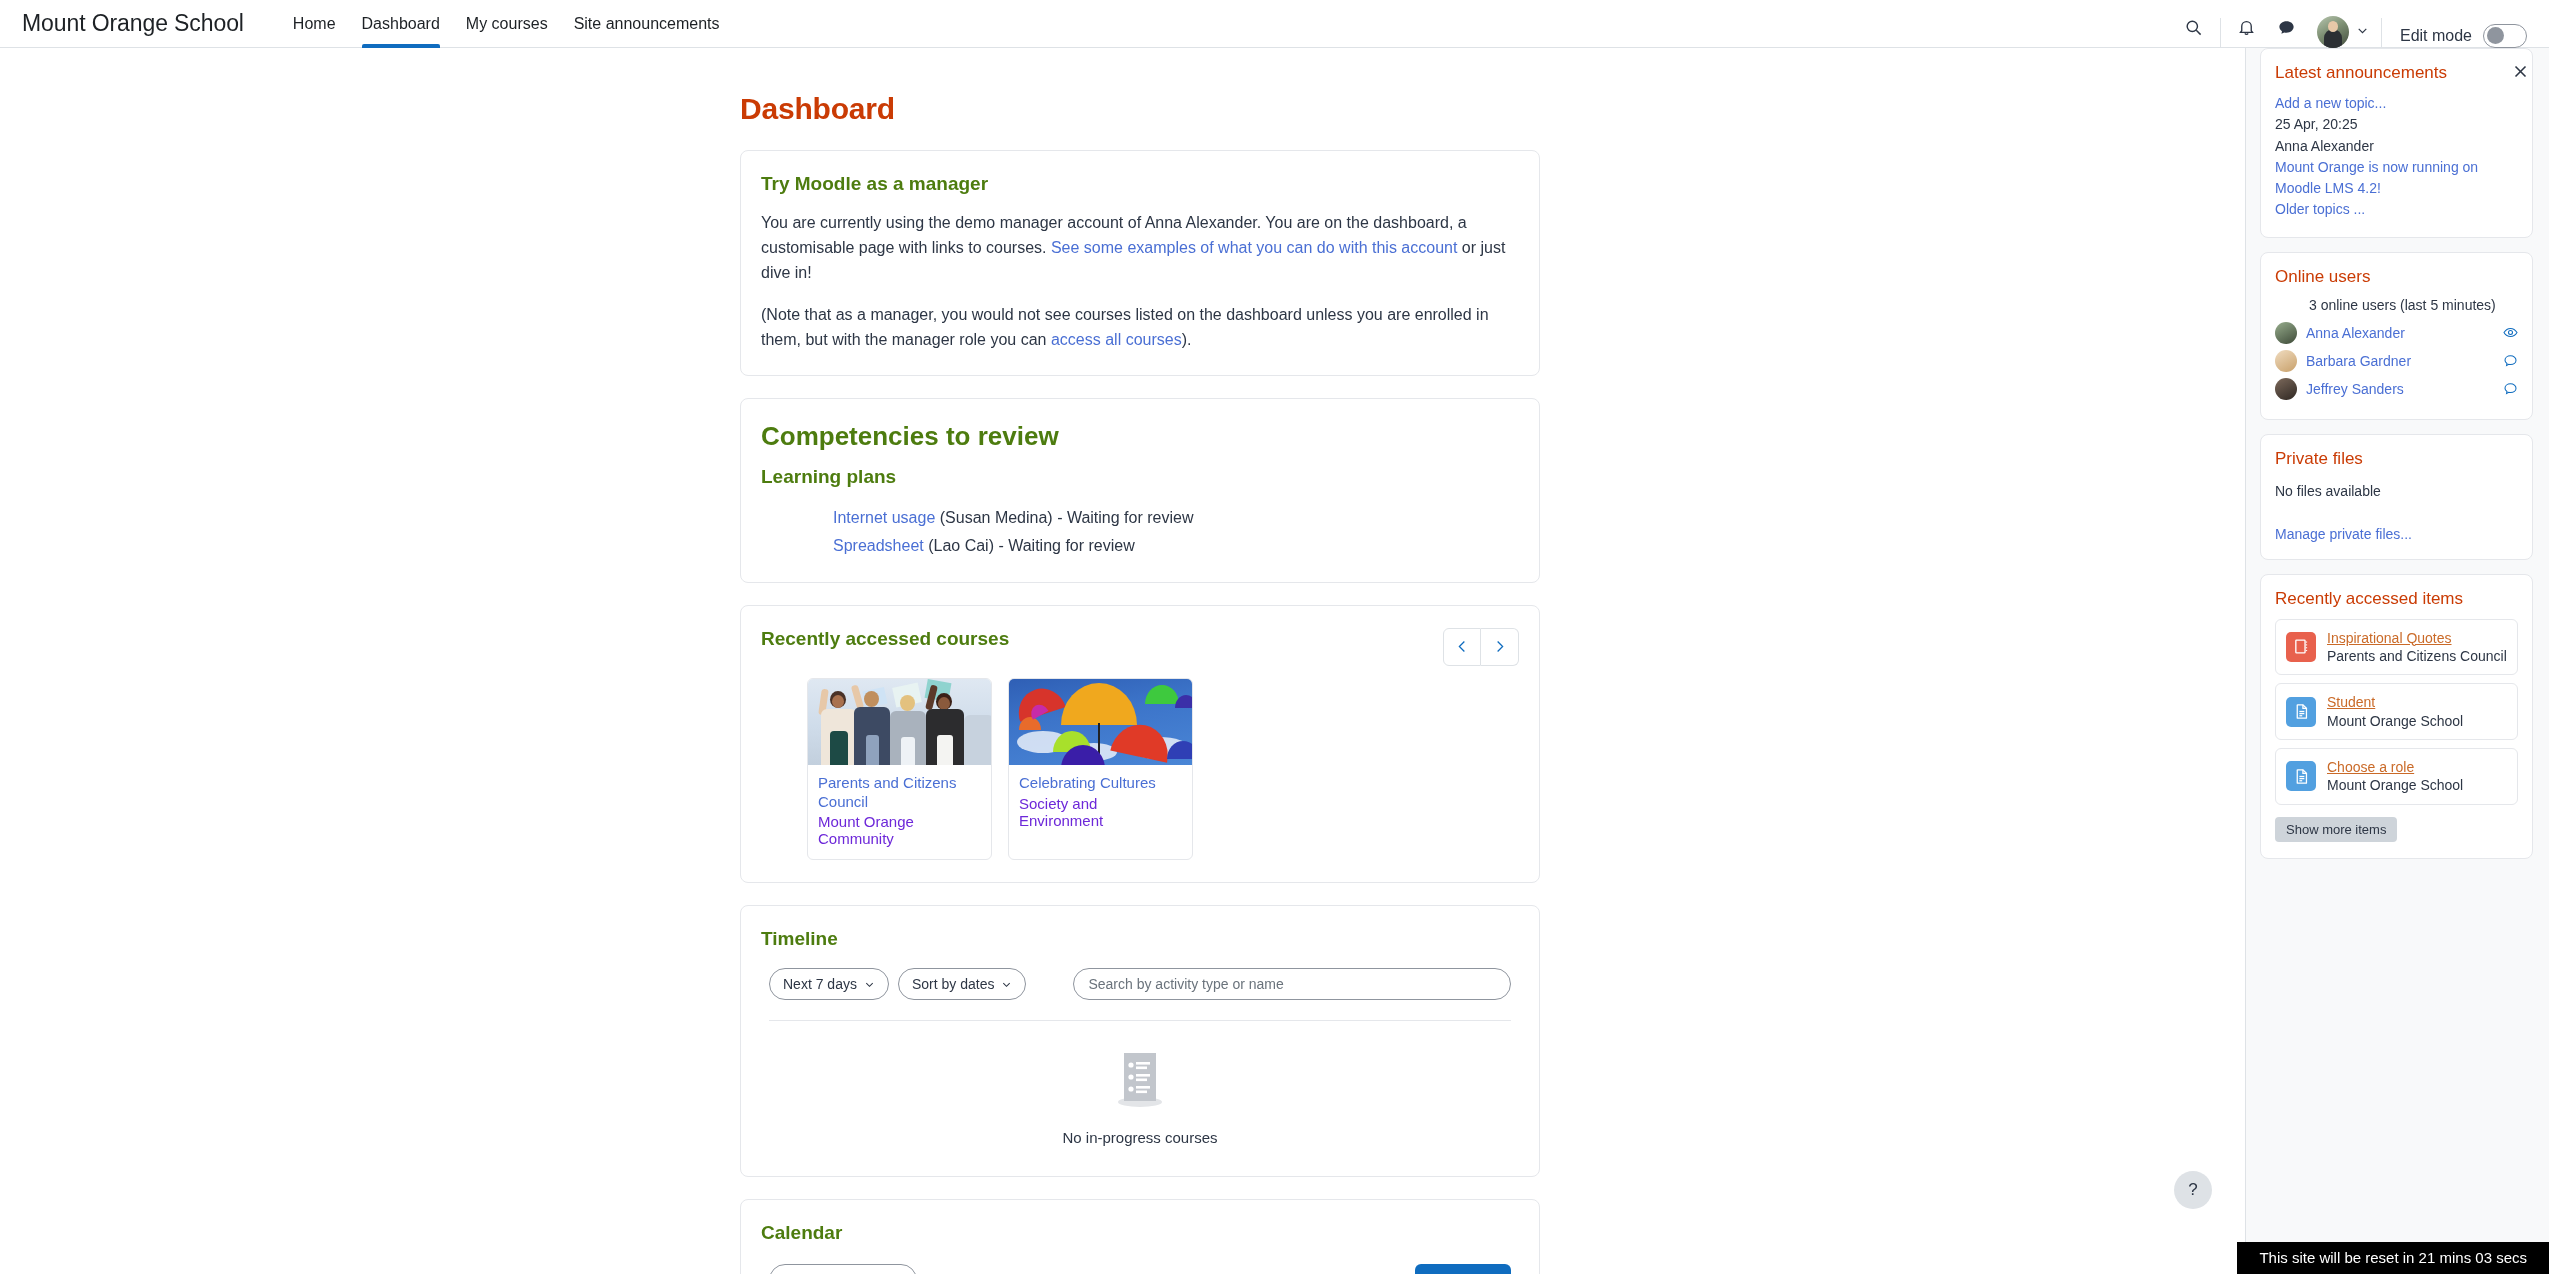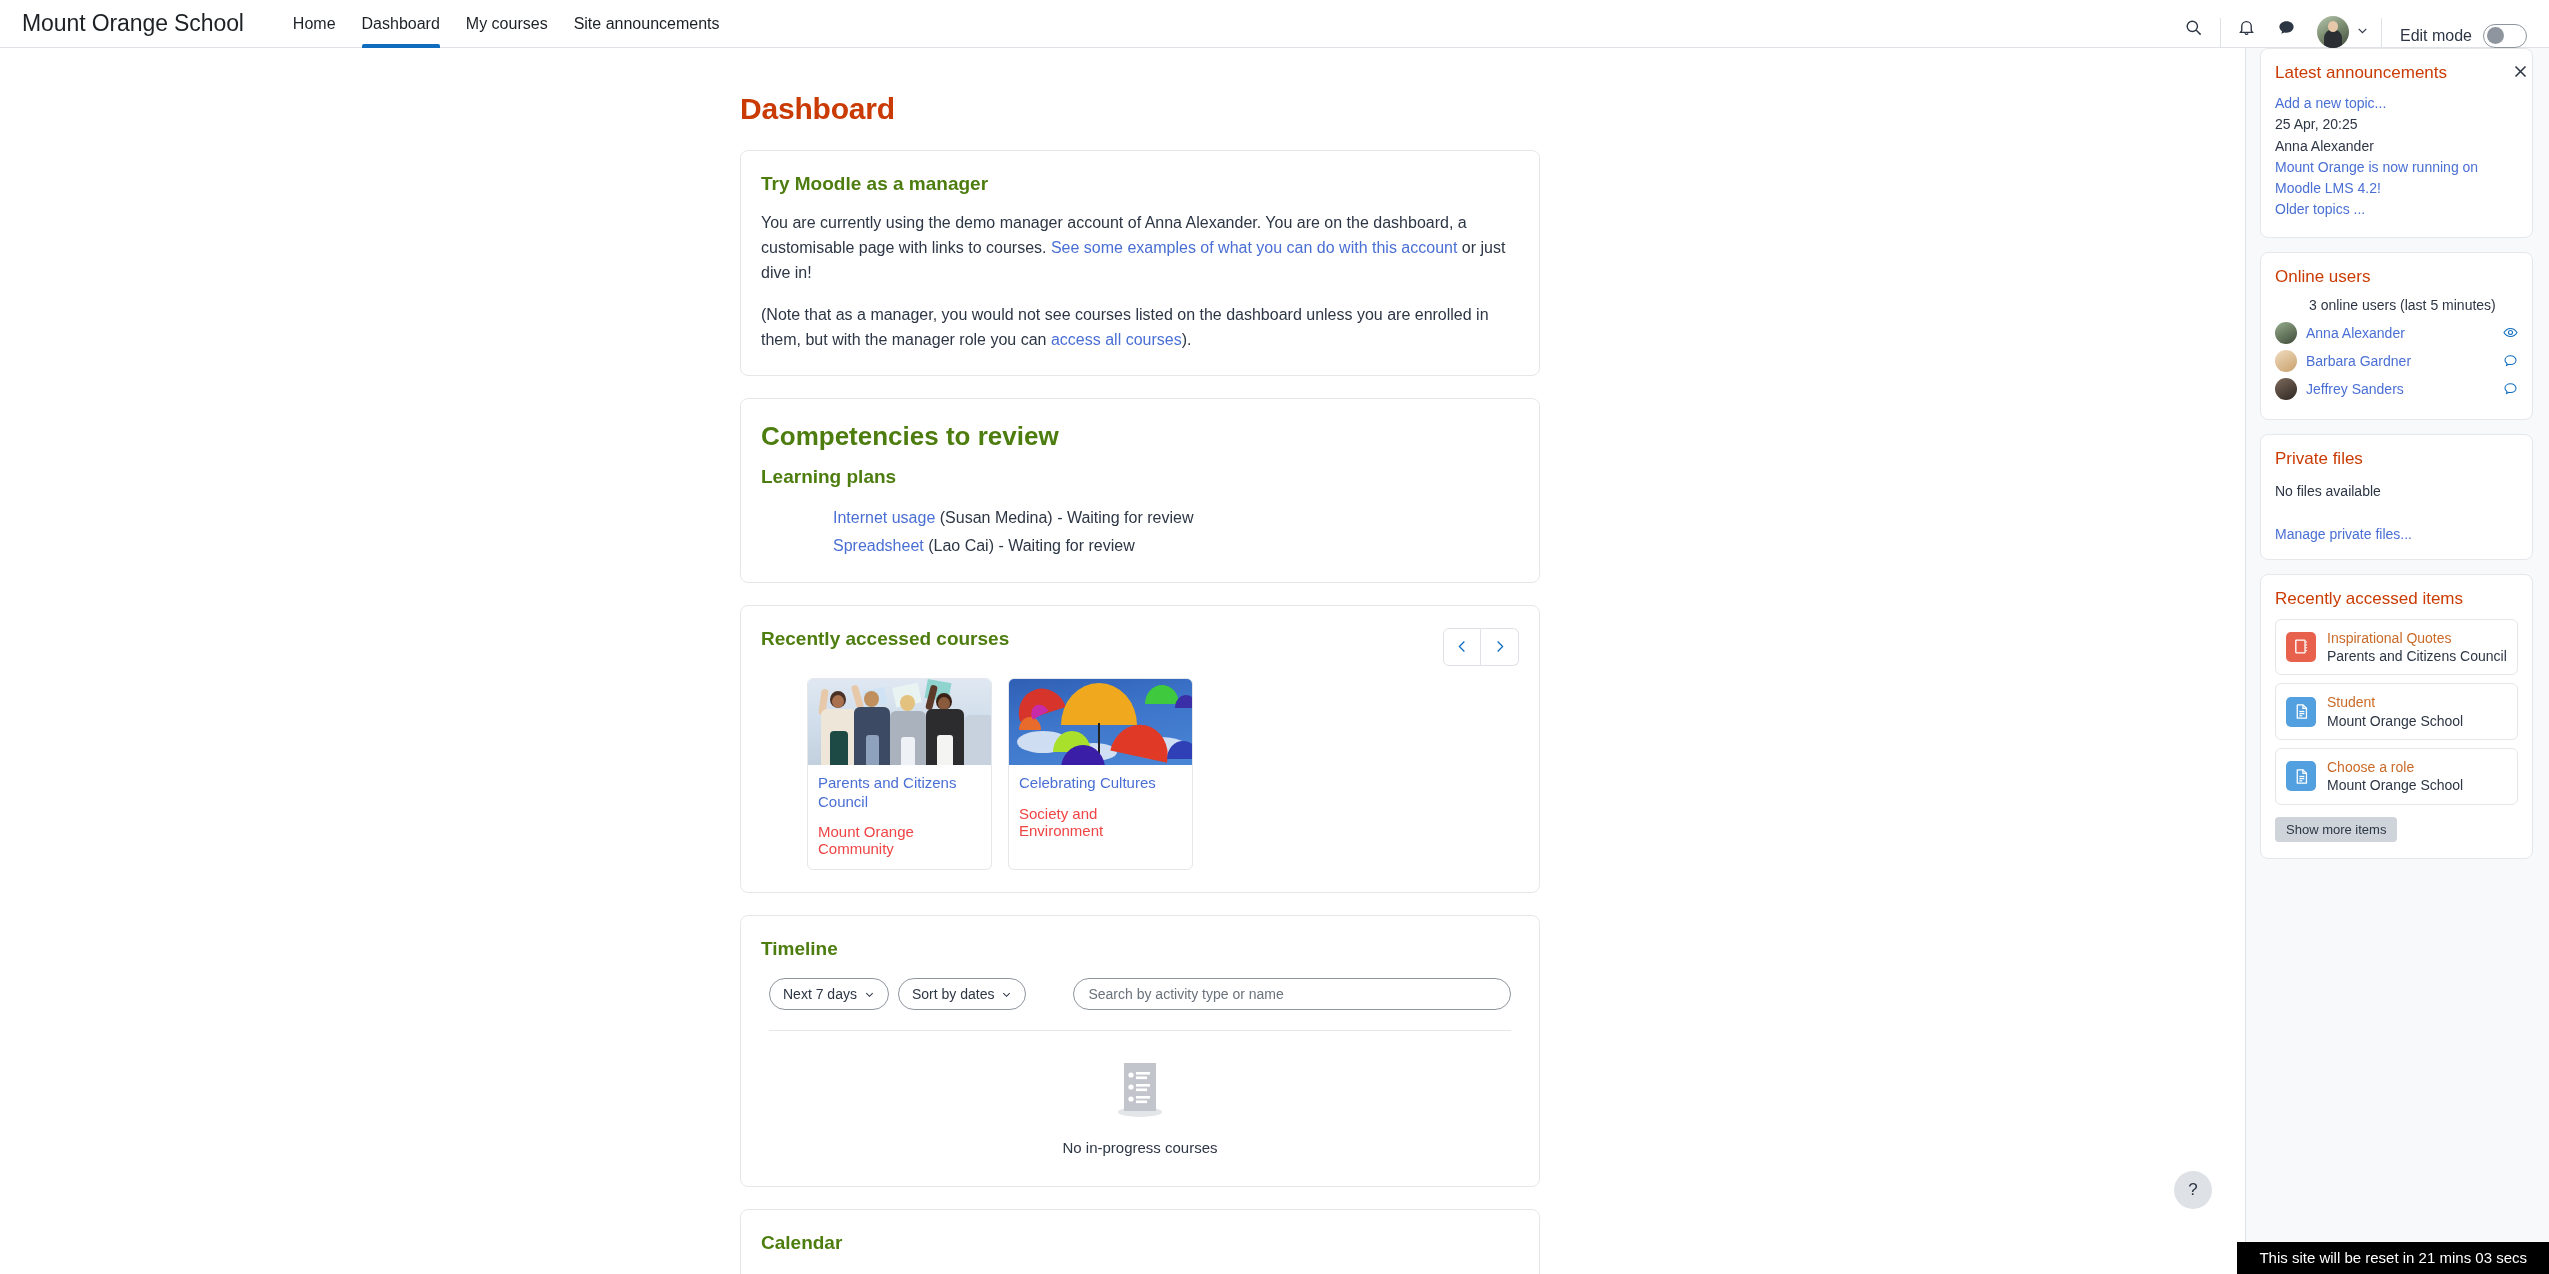--- a/index.html
+++ b/index.html
@@ -113,21 +113,21 @@
   .carbtn:first-child { border-radius: 6px 0 0 6px; }
   .carbtn:last-child { border-radius: 0 6px 6px 0; border-left: none; }
   .course-row { display: flex; gap: 16px; padding: 12px 46px 0 46px; }
   .course-card {
     width: 185px; border: 1px solid #e5e7eb; border-radius: 6px;
     overflow: hidden; background: #fff;
   }
   .course-img { height: 86px; width: 100%; position: relative; overflow: hidden; }
   .course-body { padding: 9px 10px 12px 10px; }
   .course-name { font-size: 15px; color: #4a6fd4; display: block; line-height: 1.25; }
-  .course-sub { font-size: 15px; color: #ef4444; margin-top: 12px; }
+  .course-sub { font-size: 15px; color: #6d28d9; margin-top: 2px; }
 
   
   .img-people { background: linear-gradient(180deg,#dfe8f2 0%,#cfdcea 55%,#c2cfdd 100%); }
   .img-people .fig { position: absolute; bottom: 0; border-radius: 6px 6px 0 0; }
   .img-people .head { position: absolute; border-radius: 50%; }
   .img-people .arm { position: absolute; border-radius: 3px; }
   .img-people .paper {
     position: absolute; background: #e8f3f2; transform: rotate(-12deg);
   }
 
@@ -209,21 +209,21 @@
     border: 1px solid #e5e7eb; border-radius: 6px; background: #fff;
     display: flex; align-items: center; gap: 11px; padding: 9px 10px;
     margin-bottom: 8px;
   }
   .ri-icon {
     width: 30px; height: 30px; border-radius: 5px; flex: none;
     display: flex; align-items: center; justify-content: center;
   }
   .ri-icon.red { background: #e8614d; }
   .ri-icon.blue { background: #52a0e0; }
-  .ri-name { font-size: 14px; color: #ca6a28; line-height: 1.25; }
+  .ri-name { font-size: 14px; color: #ca6a28; line-height: 1.25; text-decoration: underline; }
   .ri-sub { font-size: 14px; color: #2d3645; line-height: 1.3; }
   .btn-secondary {
     background: #ced4da; color: #2d3645; font-size: 13px; border-radius: 4px;
     padding: 5px 11px; display: inline-block; margin-top: 4px;
   }
 
   
   .help-btn {
     position: absolute; right: 337px; bottom: 65px;
     width: 38px; height: 38px; border-radius: 50%;

